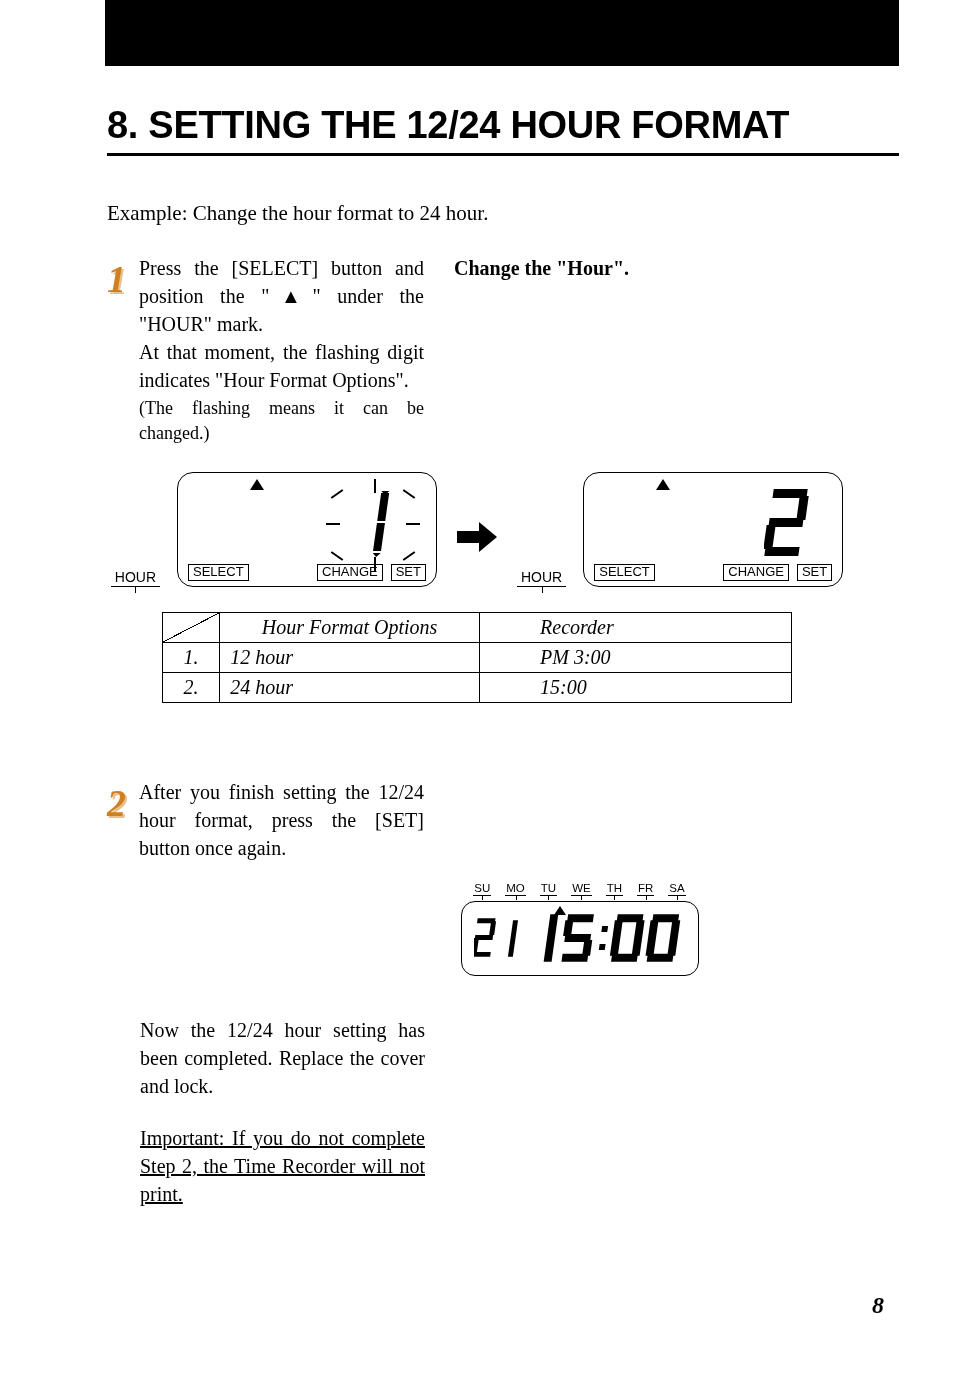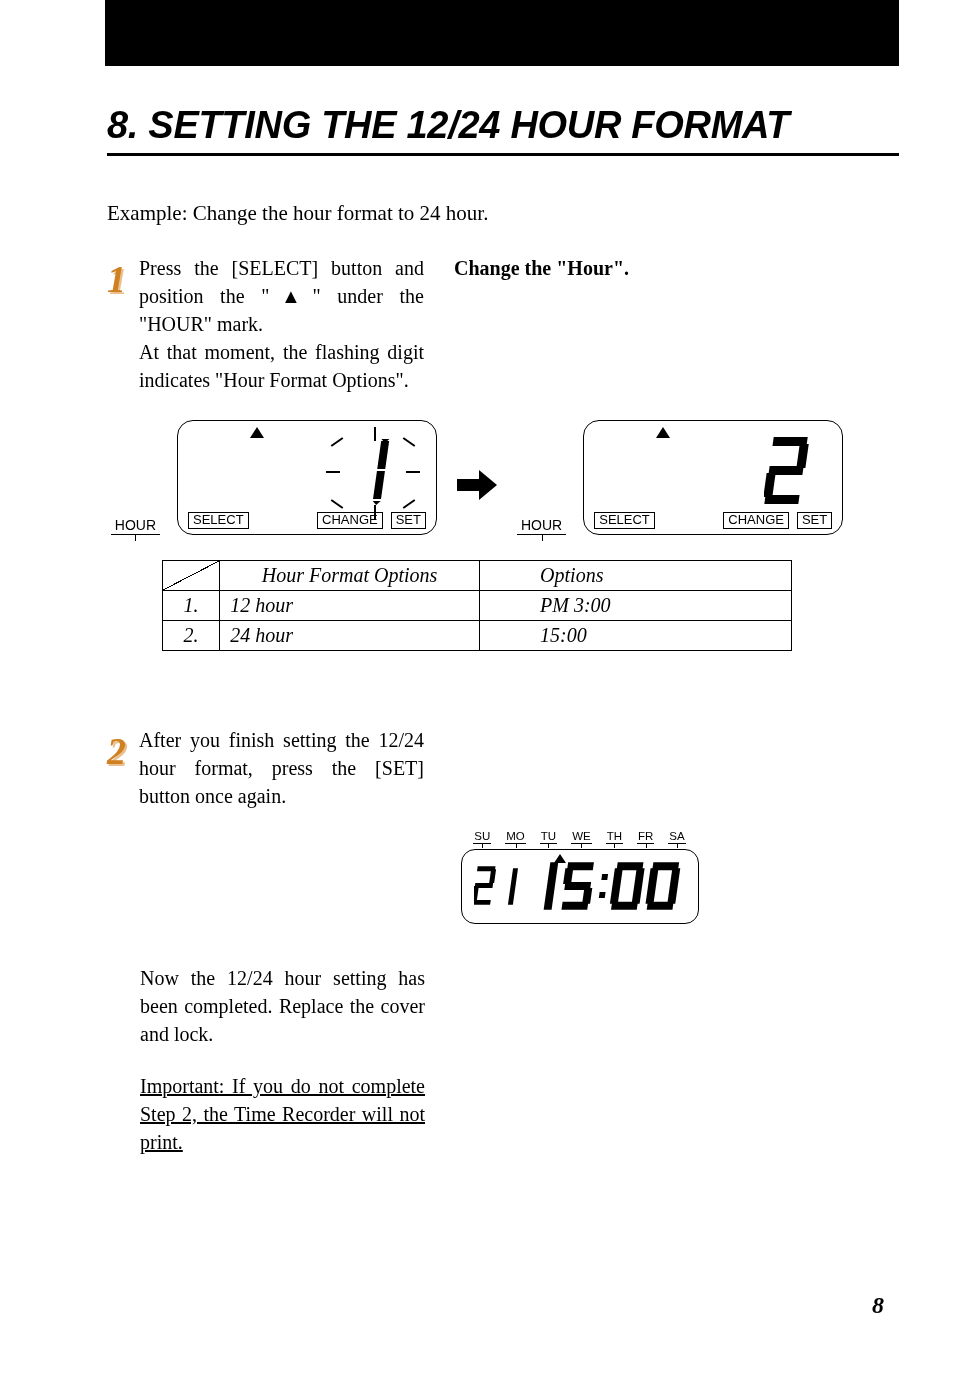--- a/index.html
+++ b/index.html
@@ -17,21 +17,20 @@
     margin: 0 55px 0 105px;
   }
   .title {
     font-size: 38px;
     font-weight: bold;
     font-family: Arial, Helvetica, sans-serif;
     margin: 38px 55px 0 107px;
     padding-bottom: 6px;
     border-bottom: 3px solid #000;
     letter-spacing: -0.3px;
-    font-style: italic;
   }
   .example {
     font-size: 21px;
     margin: 45px 0 0 107px;
   }
   .step {
     display: flex;
     margin-left: 107px;
     align-items: flex-start;
   }
@@ -281,20 +280,21 @@
 <h1 class="title">8. SETTING THE 12/24 HOUR FORMAT</h1>
 
 <p class="example">Example: Change the hour format to 24 hour.</p>
 
 <div class="step" style="margin-top:28px;">
   <div class="step-num">1</div>
   <div class="columns">
     <div class="col">
       <p>Press the [SELECT] button and position the "▲" under the "HOUR" mark.</p>
       <p>At that moment, the flashing digit indicates "Hour Format Options".</p>
+      <p class="note">(The flashing means it can be changed.)</p>
     </div>
     <div class="col">
       <p class="bold">Change the "Hour".</p>
     </div>
   </div>
 </div>
 
 <div class="panels-row">
 
   <div class="panel-wrap">
@@ -358,21 +358,21 @@
     </div>
   </div>
 
 </div>
 
 <table class="opt-table">
   <tbody>
       <tr>
     <th class="hdr-diag"></th>
     <th class="hfo">Hour Format Options</th>
-    <th class="disp-h">Options</th>
+    <th class="disp-h">Recorder</th>
   </tr>
   <tr>
     <td class="idx">1.</td>
     <td>12 hour</td>
     <td class="disp">PM 3:00</td>
   </tr>
   <tr>
     <td class="idx">2.</td>
     <td>24 hour</td>
     <td class="disp">15:00</td>

